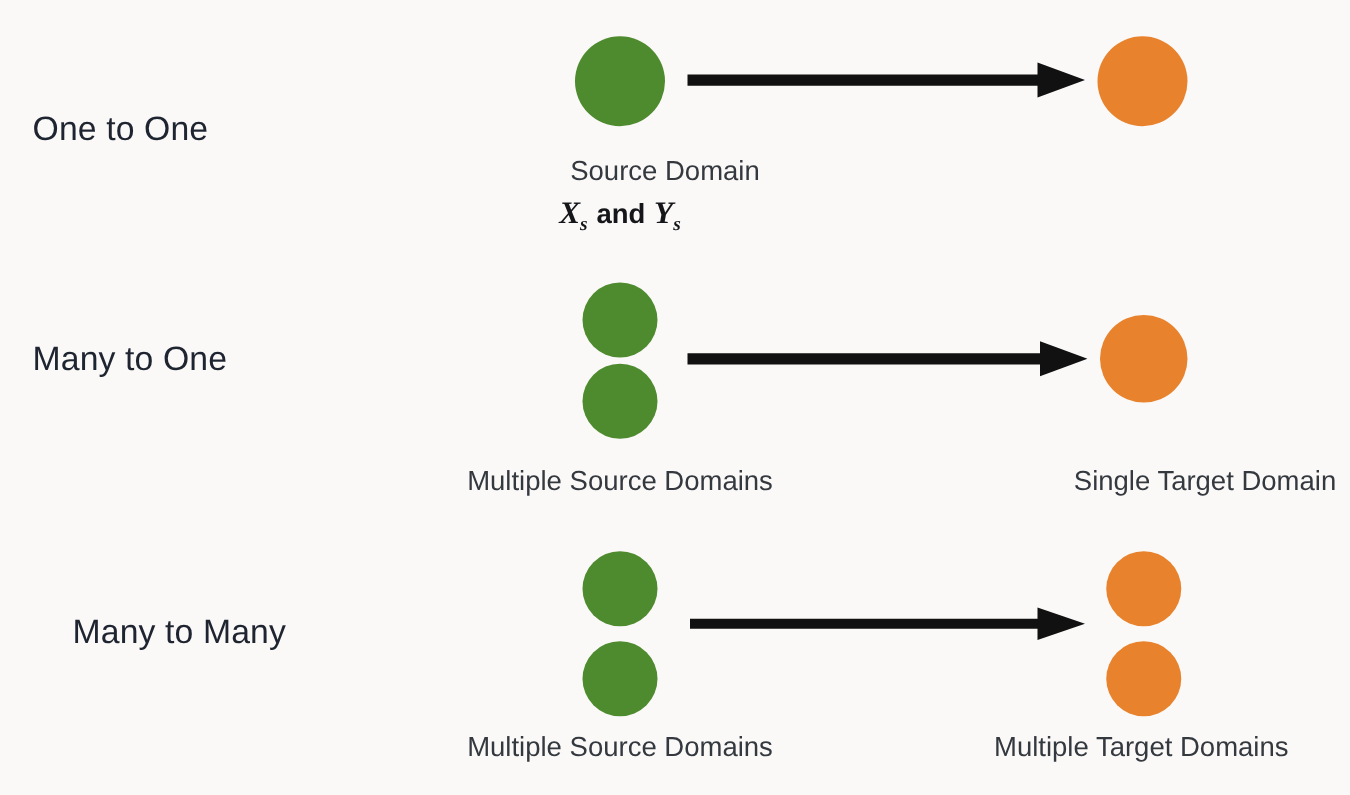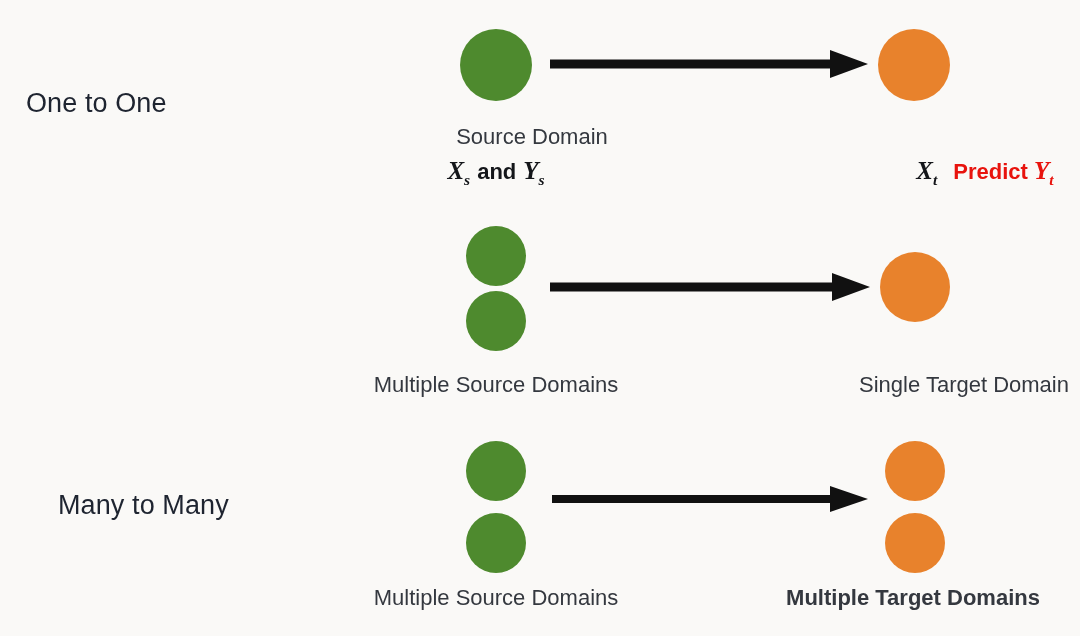--- a/index.html
+++ b/index.html
@@ -76,21 +76,21 @@
     white-space: nowrap;
     text-align: center;
   }
   .caption.big { font-size: 22px; }
 
   .cap-r1-src { left: 496px; top: 124px; transform: translateX(-50%); margin-left: 36px; }
   .cap-r1-tgt { left: 913px; top: 124px; transform: translateX(-50%); }
   .cap-r2-src { left: 496px; top: 372px; transform: translateX(-50%); }
   .cap-r2-tgt { left: 964px; top: 372px; transform: translateX(-50%); }
   .cap-r3-src { left: 496px; top: 585px; transform: translateX(-50%); }
-  .cap-r3-tgt { left: 913px; top: 585px; transform: translateX(-50%); font-weight: bold; }
+  .cap-r3-tgt { left: 913px; top: 585px; transform: translateX(-50%); }
 
   
   .math-line {
     position: absolute;
     white-space: nowrap;
     font-size: 23px;
   }
   .math-src { left: 496px; top: 157px; transform: translateX(-50%); }
   .math-tgt { left: 985px; top: 157px; transform: translateX(-50%); }
 
@@ -137,24 +137,22 @@
   </svg>
 
   <div class="node orange n-r1-tgt"></div>
 
   <div class="caption big cap-r1-src">Source Domain</div>
 
   <div class="math-line math-src">
     <span class="mathvar"><span>X</span><sub>s</sub></span><span class="gap"></span><span class="mathword">and</span><span class="gap"></span><span class="mathvar"><span>Y</span><sub>s</sub></span>
   </div>
 
-  <div class="math-line math-tgt">
-    <span class="mathvar"><span>X</span><sub>t</sub></span><span class="predict"><span>Predict</span> <span class="mathvar"><span>Y</span><sub>t</sub></span></span>
-  </div>
 
+  <div class="row-label r2">Many to One</div>
 
   <div class="node green n-r2-src1"></div>
   <div class="node green n-r2-src2"></div>
 
   <svg class="arrow a2" viewBox="0 0 322 36">
     <line x1="2" y1="18" x2="290" y2="18" stroke="#111111" stroke-width="9"></line>
     <polygon points="284,4 322,18 284,32" fill="#111111"></polygon>
   </svg>
 
   <div class="node orange n-r2-tgt"></div>

